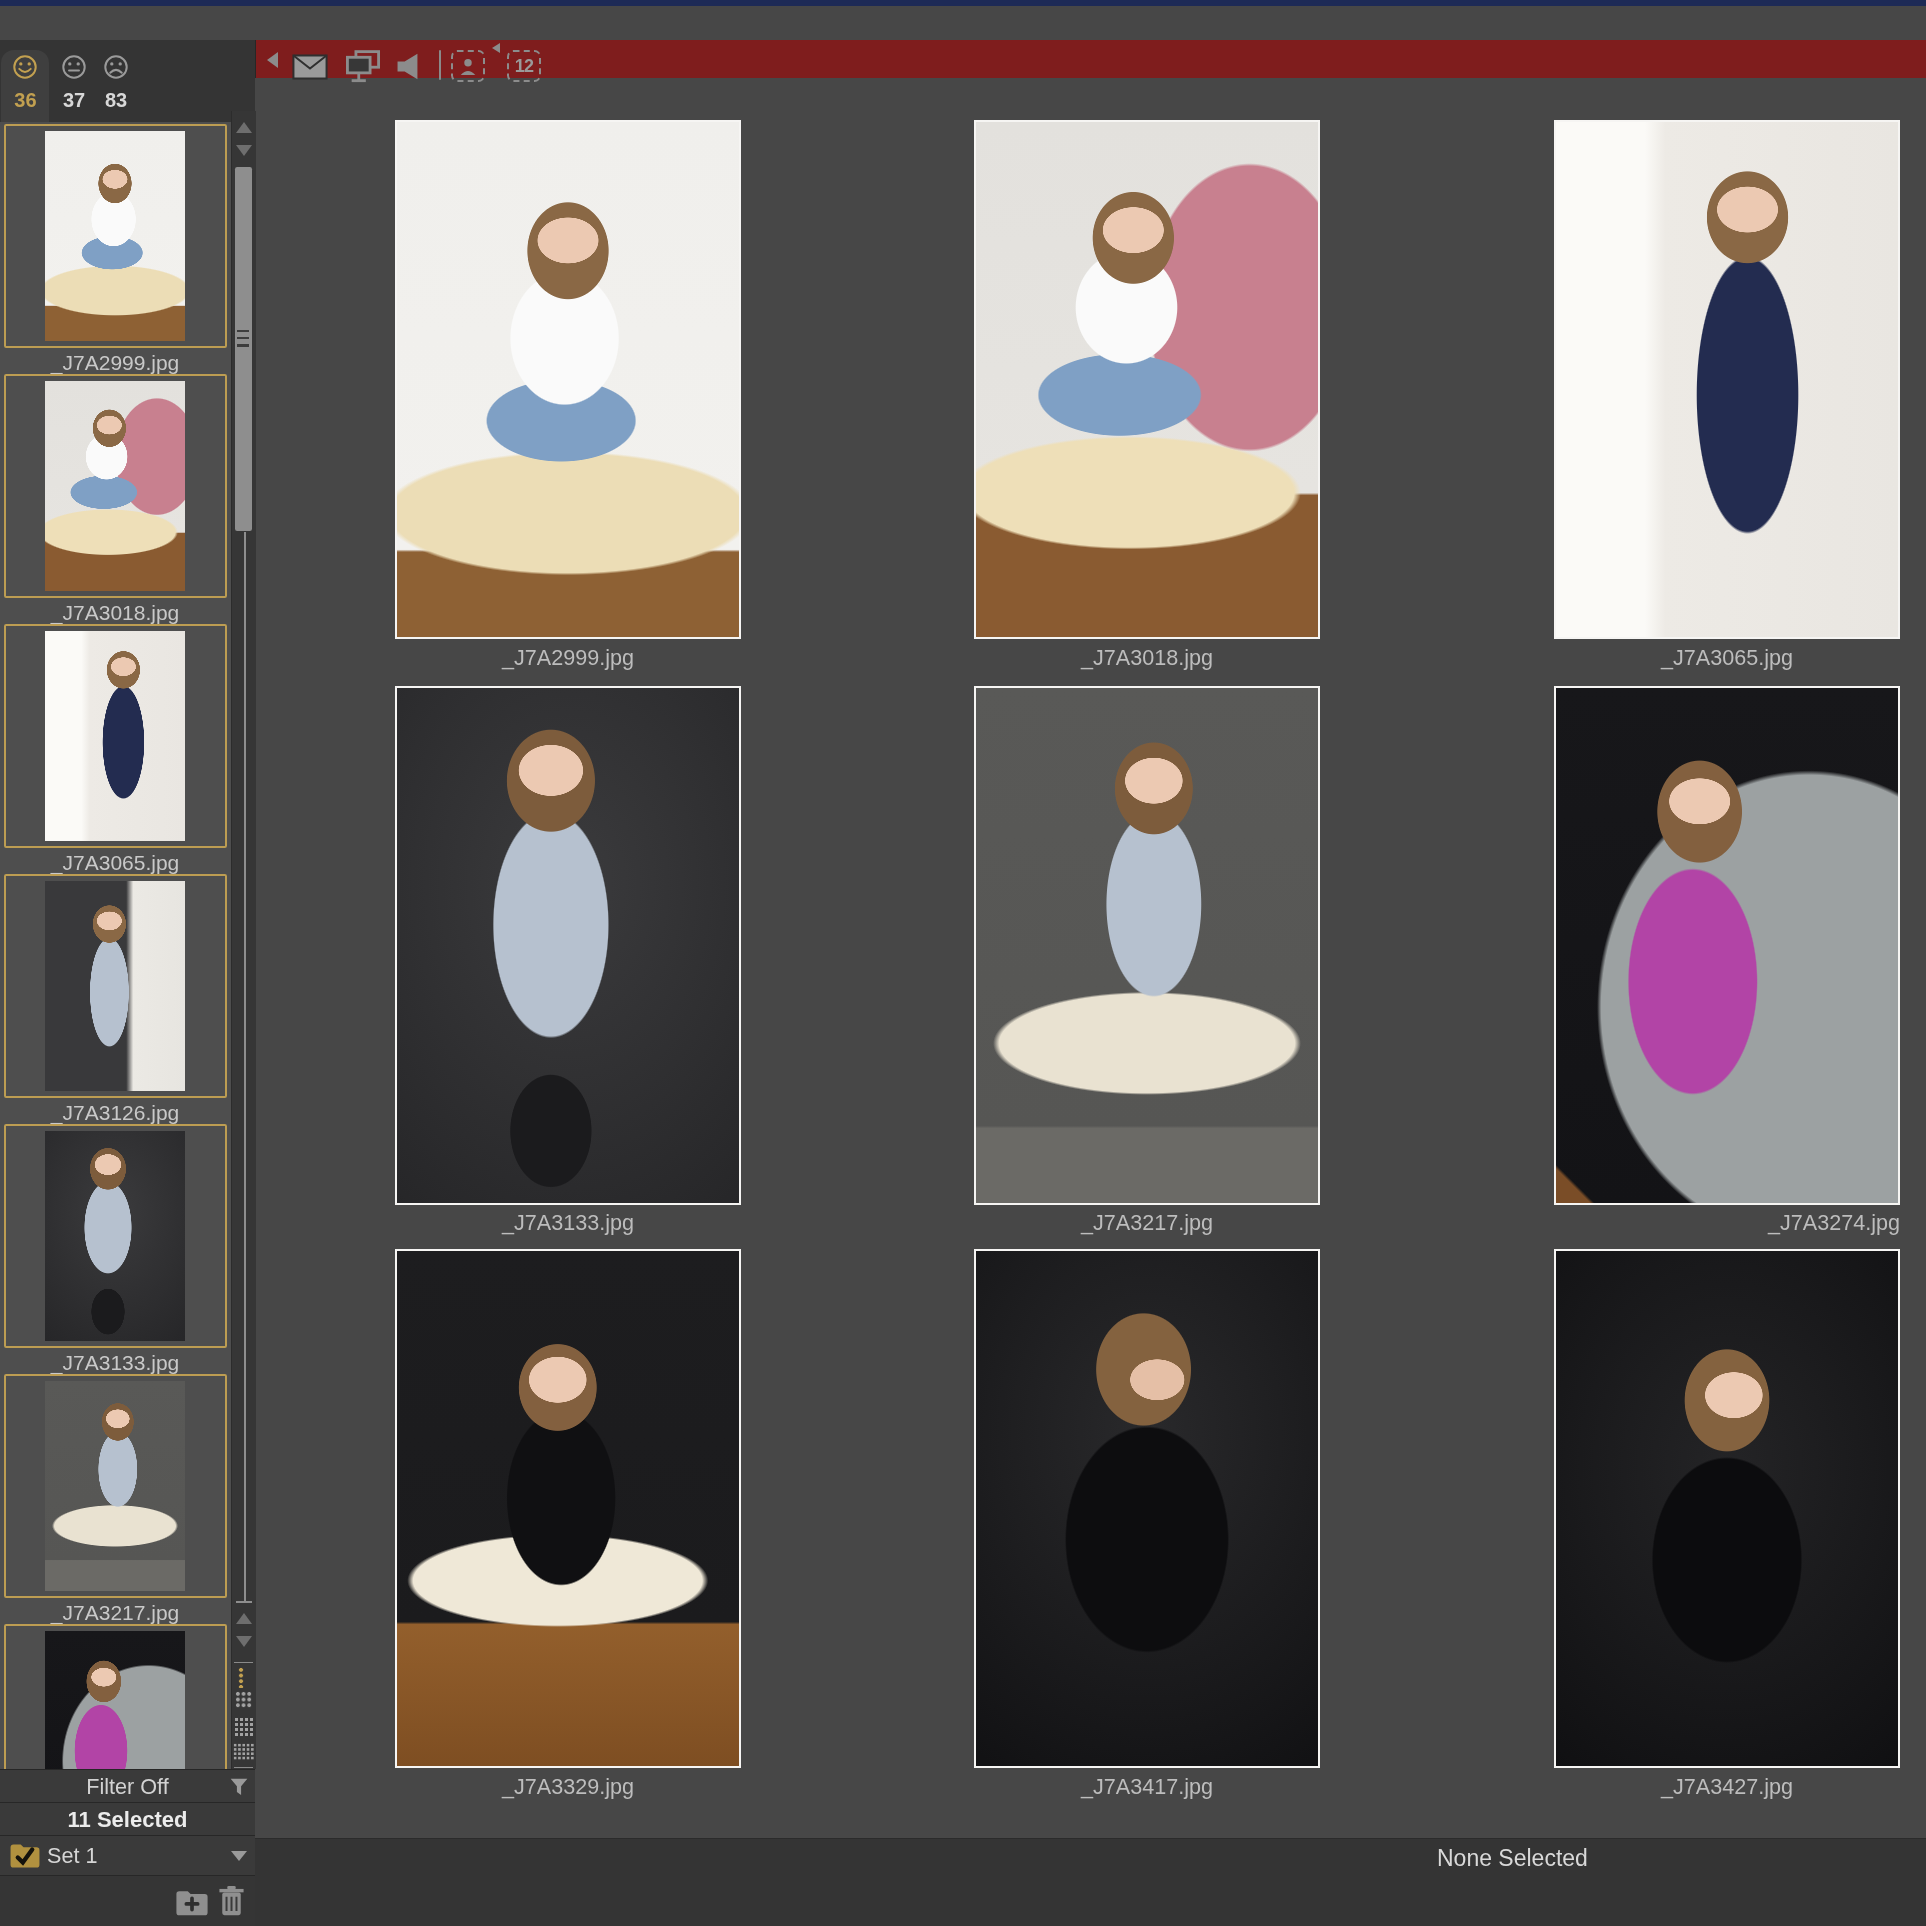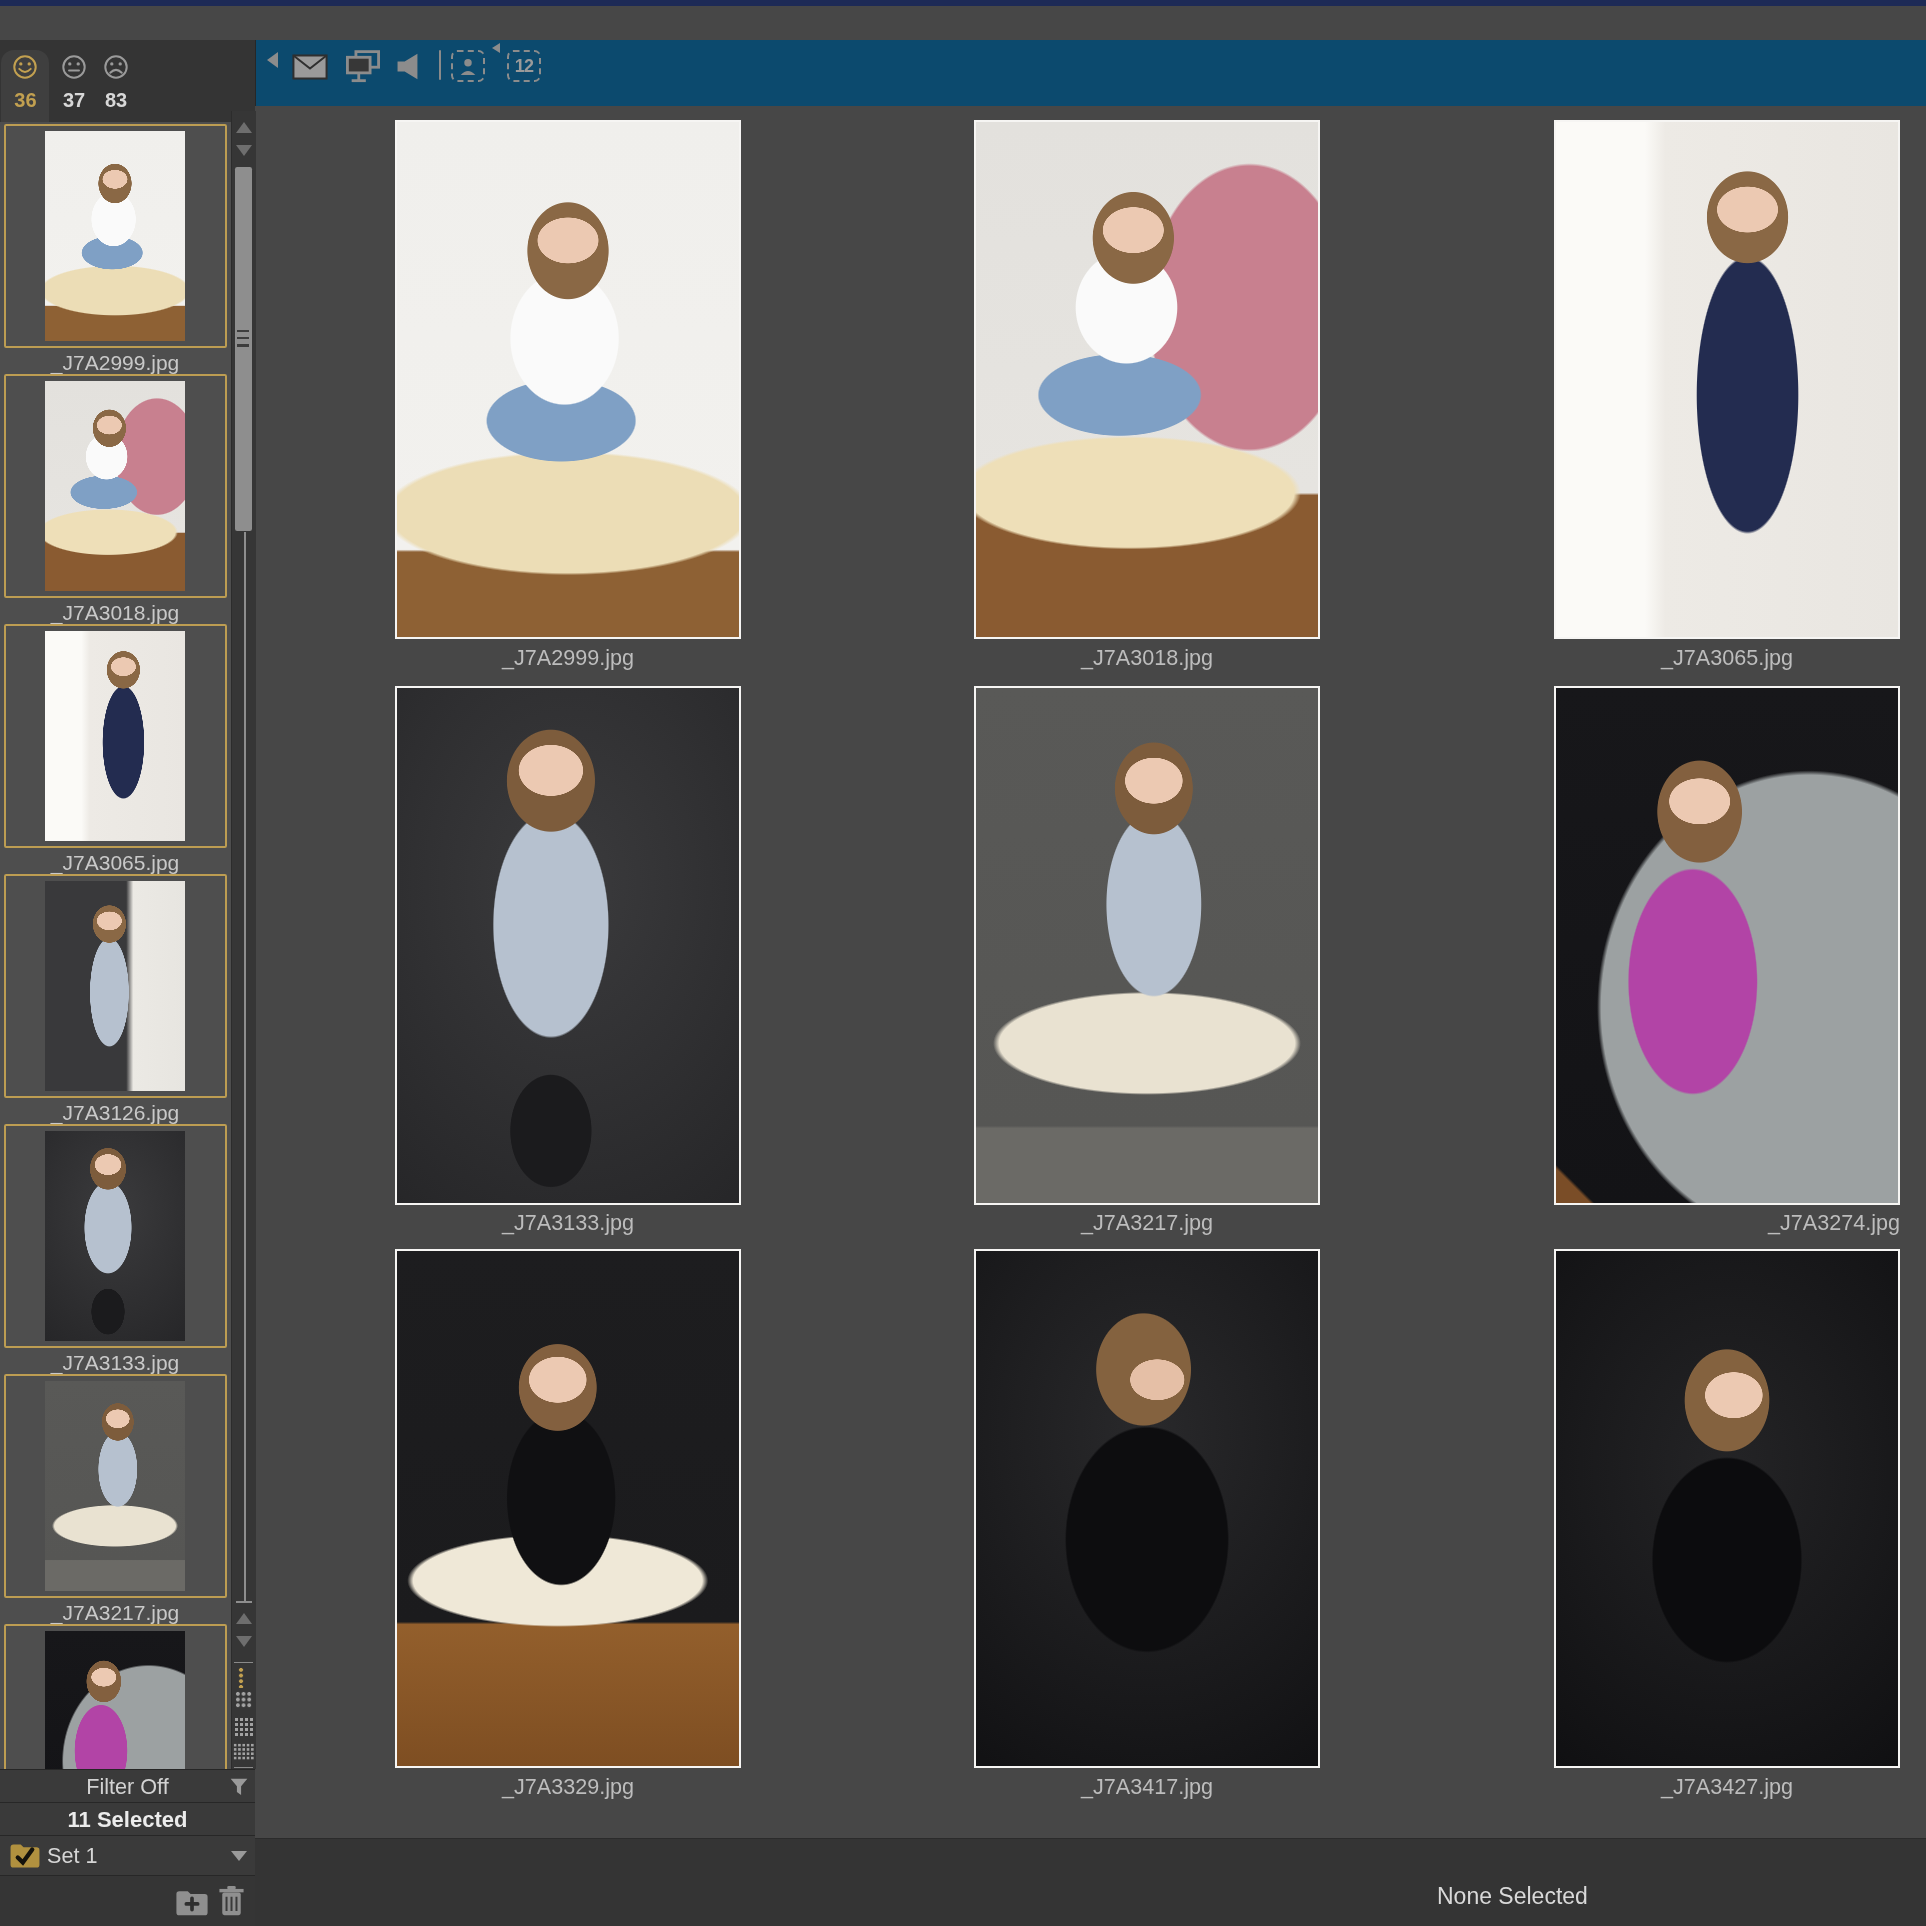--- a/index.html
+++ b/index.html
@@ -14,21 +14,21 @@
   .titlebar{position:absolute;left:0;top:5.7px;width:1926px;height:34px;
             background:linear-gradient(#f0f0f0,#d7d7d7);border-bottom:1.4px solid #a9a9a9;}
   .tl{position:absolute;top:7.2px;width:16.5px;height:16.5px;border-radius:50%;}
   .tl.red{left:8.6px;background:#ed6a5e;border:0.7px solid #d55549;}
   .tl.yellow{left:41px;background:#f4bf4f;border:0.7px solid #dda83b;}
   .tl.green{left:69px;background:#61c454;border:0.7px solid #4aa73e;}
   .win-title{position:absolute;left:1335px;top:8px;transform:translateX(-50%);
              font-size:24.4px;font-weight:700;color:#161616;white-space:nowrap;}
 
   
-  .toolbar{position:absolute;left:255px;top:40px;width:1671px;height:66px;background:#0c4a6e;
+  .toolbar{position:absolute;left:255px;top:40px;width:1671px;height:38px;background:#7f1d1d;
            border-left:1.4px solid #272727;}
   .tri-left{width:0;height:0;border-top:8px solid transparent;border-bottom:8px solid transparent;
             border-right:11.5px solid #8c8c8c;position:absolute;}
   .tb-ic{position:absolute;color:#8f8f8f;}
   .tb-divider{position:absolute;left:438px;top:50px;width:2.2px;height:30px;background:#8a8a8a;border-radius:1.4px;}
   .crop-box{position:absolute;width:34px;height:32px;border:2.2px dashed #8c8c8c;border-radius:6.5px;
             display:flex;align-items:center;justify-content:center;color:#9a9a9a;}
   .crop-box .num{font-size:18px;font-weight:600;letter-spacing:-0.7px;}
   .mini-tri{width:0;height:0;border-top:5.7px solid transparent;border-bottom:5.7px solid transparent;
             border-right:8.6px solid #8c8c8c;position:absolute;}
@@ -83,21 +83,21 @@
             border-top:10.8px solid #9a9a9a;position:absolute;left:231px;top:15px;}
 
   
   .g-photo{position:absolute;width:346px;height:519px;border:2.9px solid #f6f5f3;}
   .g-caption{position:absolute;width:346px;height:26px;font-size:21.6px;color:#bdbdbd;
              text-align:center;line-height:26px;}
 
   
   .bottombar{position:absolute;left:255px;top:1838px;width:1671px;height:88px;background:#343434;
              border-top:1.4px solid #2b2b2b;z-index:4;}
-  .status-label{position:absolute;left:1182px;top:5.7px;font-size:23px;color:#d9d9d9;margin-top:38px;}
+  .status-label{position:absolute;left:1182px;top:5.7px;font-size:23px;color:#d9d9d9;}
 
   
   .photo{background-color:#555;}
   .photo[data-variant="white-studio"]{background:
     radial-gradient(ellipse 9% 4.5% at 50% 23%, #ecc9b2 98%, transparent),
     radial-gradient(ellipse 12% 9.5% at 50% 25%, #8a6845 98%, transparent),
     radial-gradient(ellipse 16% 13% at 49% 42%, #fafafa 98%, transparent),
     radial-gradient(ellipse 22% 8% at 48% 58%, #7fa0c5 98%, transparent),
     radial-gradient(ellipse 54% 12% at 50% 76%, #ecddb6 96%, transparent),
     linear-gradient(180deg, #f0efec 0%, #f2f1ee 83%, #8e6134 83.5%);}

